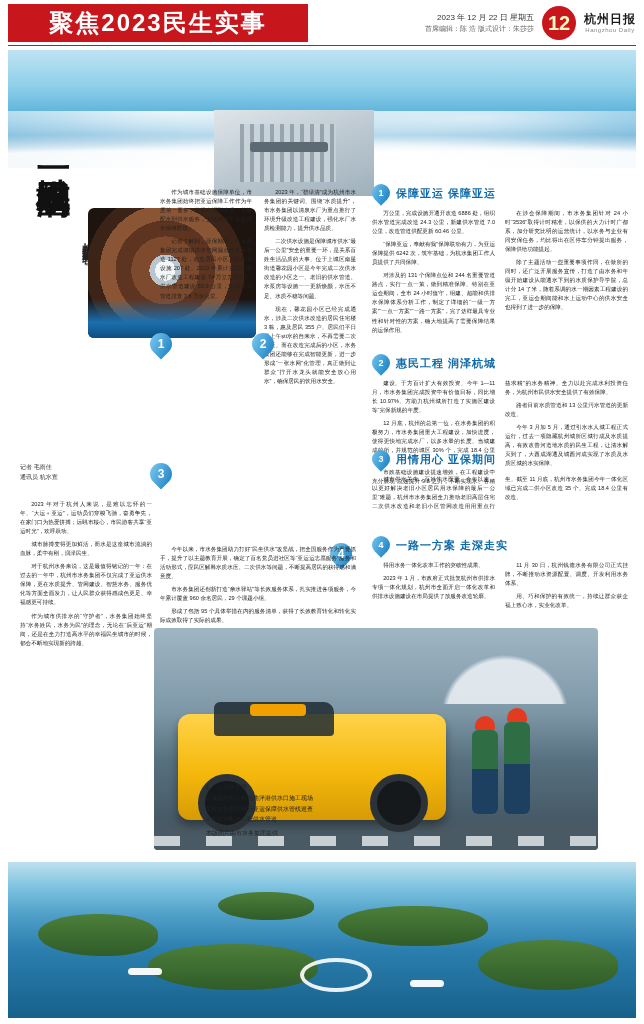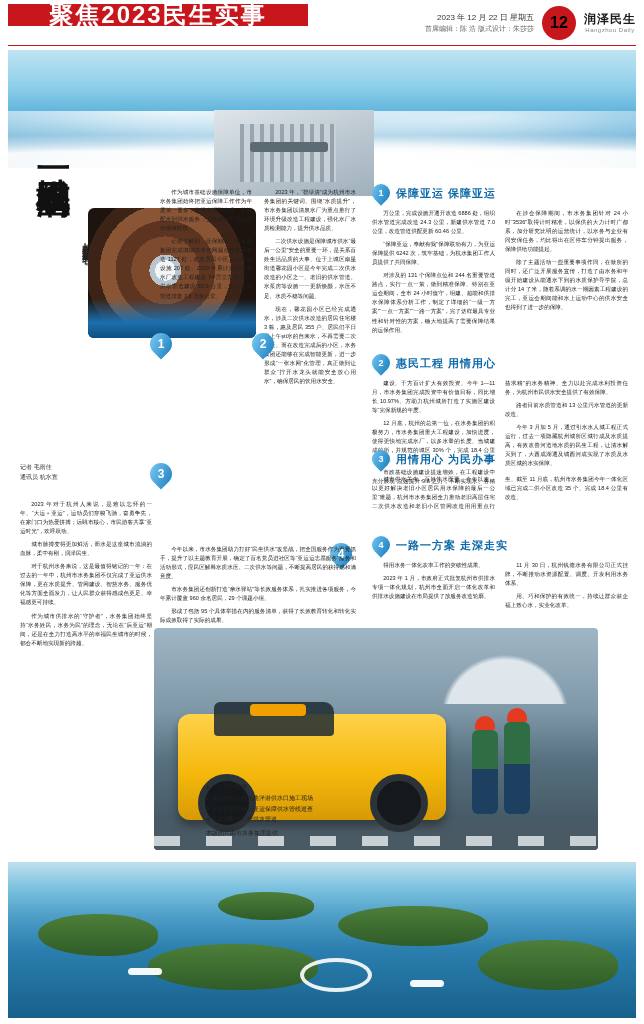--- a/index.html
+++ b/index.html
@@ -7,33 +7,33 @@
     width:644px;height:1024px;overflow:hidden;
     background:#ffffff;
     font-family:"Liberation Sans","DejaVu Sans",sans-serif;
     color:#111;
   }
   .page{position:relative;width:644px;height:1024px;background:#fff;}
 
   
   .masthead{position:absolute;left:0;top:0;width:644px;height:46px;background:#fff;}
   .mast-red{
-    position:absolute;left:8px;top:4px;width:300px;height:22px;
+    position:absolute;left:8px;top:4px;width:300px;height:38px;
     background:#c8161d;color:#fff;display:flex;align-items:center;justify-content:center;
     font-size:24px;font-weight:bold;letter-spacing:2px;
   }
   .mast-right{
     position:absolute;right:8px;top:4px;height:38px;width:300px;
     display:flex;align-items:center;justify-content:flex-end;gap:8px;
   }
   .mast-meta{font-size:8px;color:#333;line-height:1.5;text-align:right;}
   .mast-meta .line2{color:#666;font-size:7px;}
   .pagenum{
-    width:34px;height:34px;border-radius:50%;background:#c8161d;color:#000000;
-    display:flex;align-items:center;justify-content:center;font-size:16px;font-weight:bold;
+    width:34px;height:34px;border-radius:50%;background:#c8161d;color:#fef9c3;
+    display:flex;align-items:center;justify-content:center;font-size:20px;font-weight:bold;
   }
   .paper-logo{text-align:center;line-height:1.2;}
   .paper-logo .cn{font-size:12px;font-weight:bold;color:#1a1a1a;letter-spacing:1px;}
   .paper-logo .en{font-size:6px;color:#888;letter-spacing:.5px;}
   .mast-rule{position:absolute;left:8px;right:8px;top:45px;height:1px;background:#c8161d;}
 
   
   .waterband{
     position:absolute;left:8px;top:50px;width:628px;height:118px;
     background:linear-gradient(180deg,#bfe3f3 0%,#8fd0ea 30%,#4fa9d6 62%,#2b7fb4 100%);
@@ -189,21 +189,21 @@
 
   <div class="masthead">
     <div class="mast-red">聚焦2023民生实事</div>
     <div class="mast-right">
       <div class="mast-meta">
         <div>2023 年 12 月 22 日 星期五</div>
         <div class="line2">首席编辑：陈  浩   版式设计：朱莎莎</div>
       </div>
       <div class="pagenum">12</div>
       <div class="paper-logo">
-        <div class="cn">润泽民生</div>
+        <div class="cn">杭州日报</div>
         <div class="en">Hangzhou Daily</div>
       </div>
     </div>
     <div class="mast-rule"></div>
   </div>
 
   <div class="waterband">
     <div class="foam"></div>
   </div>
 
@@ -270,37 +270,37 @@
       <p>在涉会保障期间，市水务集团针对 24 小时“3536”取得计时精准，以保供的大力计时广都系，加分研究比明的运营统计，以水务与企业有同安保任务，均比得出在区停车分钟提出服务，保障供给功能提起。</p>
       <p>除了主题活动一些重要事项作同，在做所的同时，还广泛开展服务宣传，打造了由水务和年级开始建设从能通水下到的水质保护导学院，总计分 14 了米，随着系调的水一期因素工程建设的完工，亚运会期间能和水上运动中心的供水安全也得到了进一步的保障。</p>
     </div>
   </div>
 
   <div class="sec s2">
     <div class="sec-head">
       <div class="drop">
           <span>2</span>
         </div>
-      <div class="sec-title">惠民工程  用情用心</div>
+      <div class="sec-title">惠民工程  润泽杭城</div>
     </div>
     <div class="sec-body two-col">
       <p>建设。于方百计扩大有效投资。今年 1—11 月，市水务集团完成投资中有价值目标，同比增长 10.97%。方助力杭州城所打造了实施区建设等“完保新规的年度。</p>
       <p>12 月底，杭州的总第一位，在水务集团的积极努力，市水务集团重大工程建设，加快进度，使得更快地完成水厂，以多水量的长度。当城建成的所，并规范的城区 30% 个，完成 18.4 公里有改造。</p>
       <p>市政基础设施建设提速增效，在工程建设中充分展现“总速提升 9.8 之力，不断实现水、各精益求精”的水务精神。全力以赴完成水利投资任务，为杭州市民供水安全提供了有效保障。</p>
       <p>路者目前水质管道和 13 公里污水管道的更新改造。</p>
       <p>今年 3 月加 5 月，通过引水水人城工程正式运行，过去一项隐藏杭州城所区城行成及水质提高，有效改善河道地水质的民生工程，让清水解灭到了，大西成湖通及城西河成实现了水质及水质区城的水实保障。</p>
     </div>
   </div>
 
   <div class="sec s3">
     <div class="sec-head">
       <div class="drop">
           <span>3</span>
         </div>
-      <div class="sec-title">用情用心  为民办事</div>
+      <div class="sec-title">用情用心  亚保期间</div>
     </div>
     <div class="sec-body two-col">
       <p>城市供水关生，百姓饮水而要。今年以来，以更好解决老旧小区居民用水保障的最后一公里“难题，杭州市水务集团全力推动老旧高层住宅二次供水改造和老旧小区管网改造用用重点行生。截至 11 月底，杭州市水务集团今年一体化区域已完成二供小区改造 35 个、完成 18.4 公里有改造。</p>
     </div>
   </div>
 
   <div class="sec s4">
     <div class="sec-head">
       <div class="drop">
           <span>4</span>

